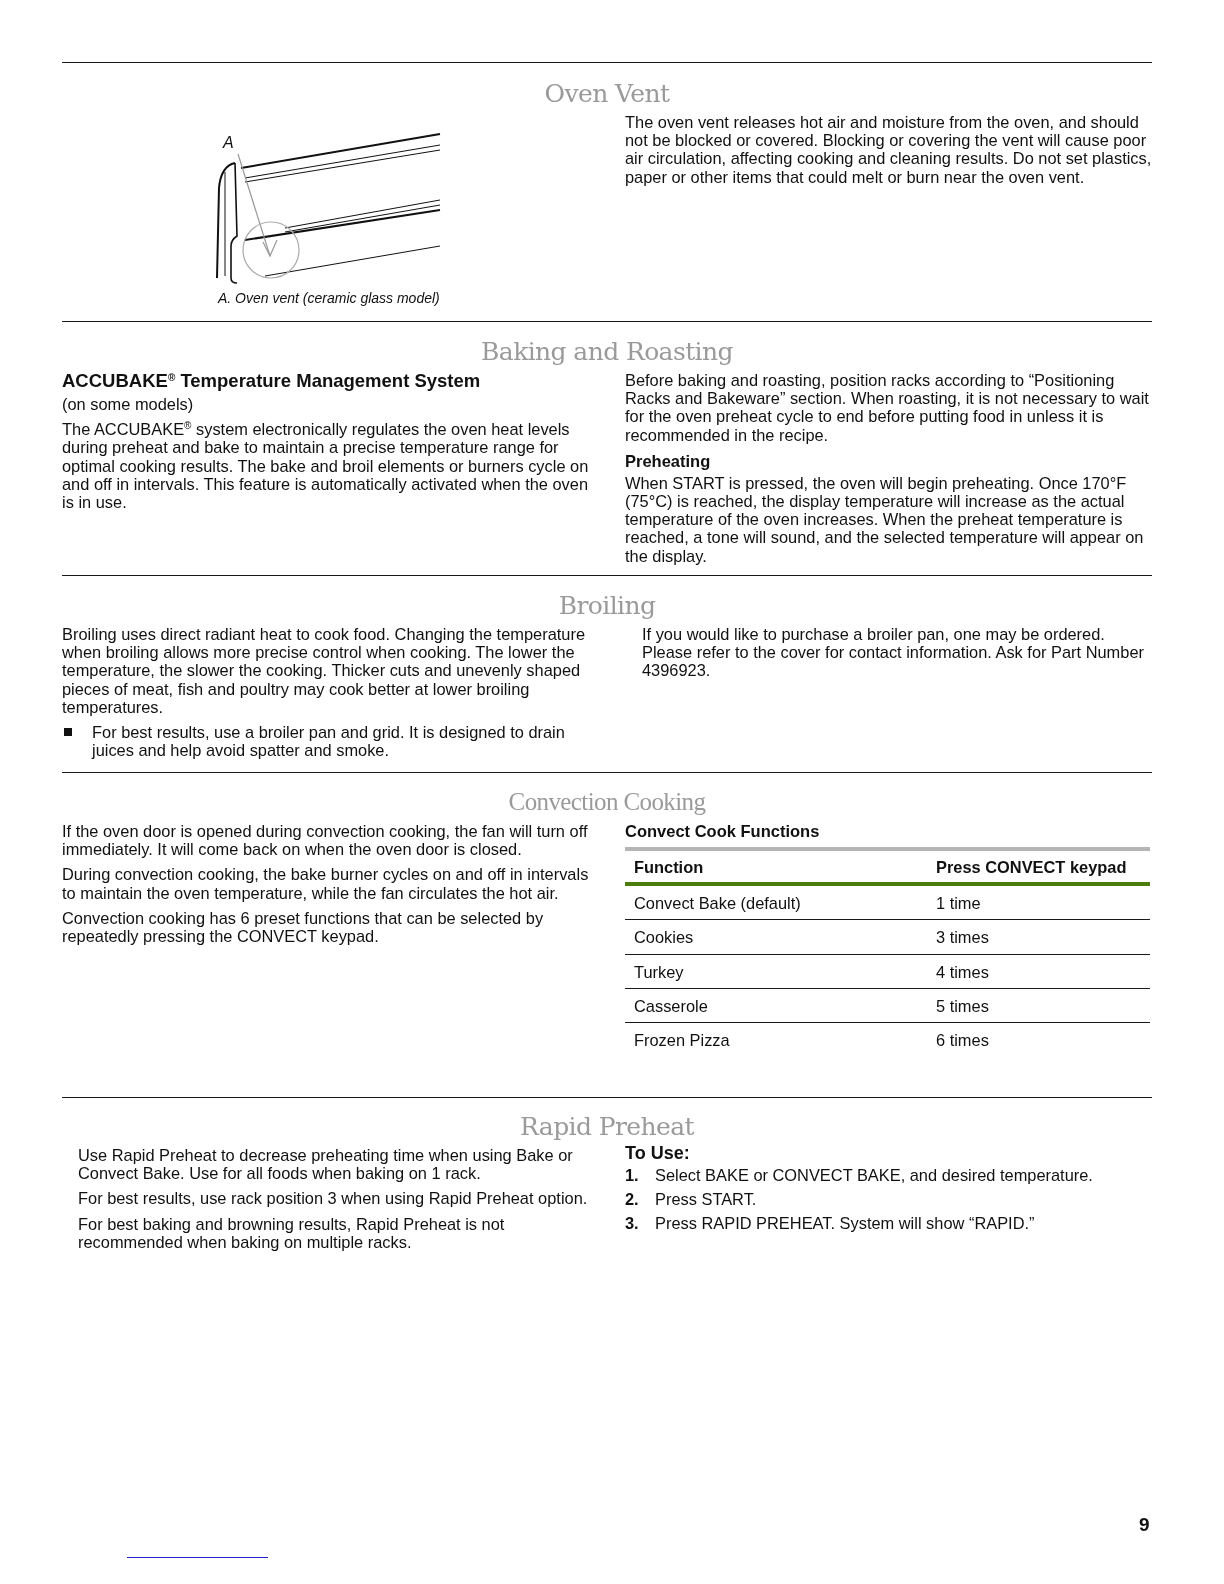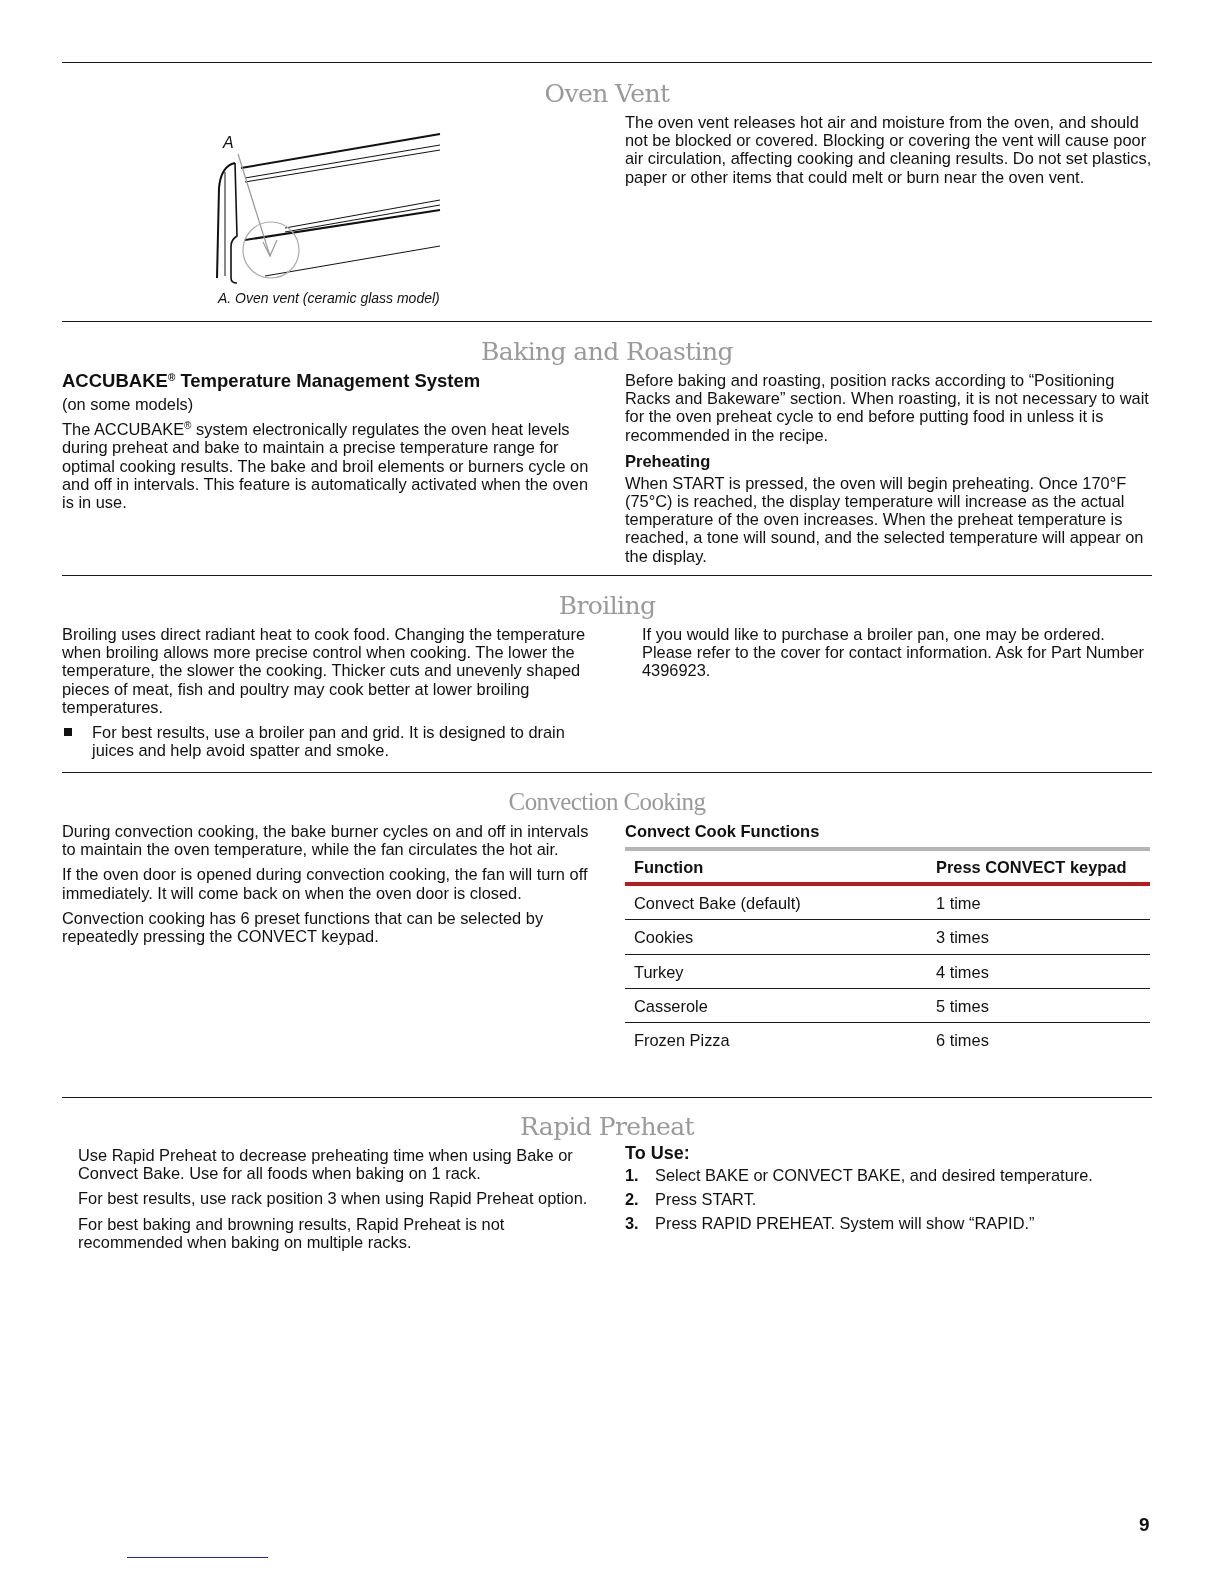--- a/index.html
+++ b/index.html
@@ -19,21 +19,21 @@
   .col h4 { margin: 0 0 3px 0; font-size: 16.5px; font-weight: bold; line-height: 20px; }
   sup.reg { font-size: 10px; vertical-align: 6px; line-height: 0; }
   .bullet { position: relative; padding-left: 30px; }
   .bullet .sq { position: absolute; left: 2px; top: 5px; width: 8px; height: 8px; background: #111; }
   .indent { padding-left: 28px; }
   .steps { margin: 0 0 6px 0; padding: 0; list-style: none; }
   .steps li { display: flex; margin-bottom: 6px; }
   .steps li .num { width: 30px; font-weight: bold; flex: none; }
   table.ctable { border-collapse: collapse; width: 525px; font-size: 16.4px; margin-top: 6px; }
   table.ctable th, table.ctable td { text-align: left; padding: 8px 0 7px 9px; }
-  table.ctable th { font-weight: bold; border-top: 4px solid #b5b5b5; border-bottom: 4px solid #b91c1c; padding: 7px 0 6px 9px; }
+  table.ctable th { font-weight: bold; border-top: 4px solid #b5b5b5; border-bottom: 4px solid #4d7c0f; padding: 7px 0 6px 9px; }
   table.ctable td { border-bottom: 1.6px solid #1a1a1a; }
   table.ctable tr:last-child td { border-bottom: none; }
   table.ctable .c1 { width: 293px; }
   .caption { position: absolute; left: 218px; top: 290px; font-size: 14px; font-style: italic; }
   .page-num { position: absolute; left: 1139px; top: 1514px; font-size: 19px; font-weight: bold; }
   .blue-line { position: absolute; left: 127px; top: 1557px; width: 141px; height: 0; border-top: 1.5px solid #2222cc; }
 </style>
 </head>
 <body>
 
@@ -93,22 +93,22 @@
 </div>
 
 <div class="col" style="left:614px;top:625px;width:530px;">
   <p class="indent" style="margin-bottom:9px;">If you would like to purchase a broiler pan, one may be ordered. Please refer to the cover for contact information. Ask for Part Number 4396923.</p>
 </div>
 
 <div class="rule" style="top:772px;"></div>
 <div class="sec-title" style="top:787px;font-family:Liberation Serif, serif;">Convection Cooking</div>
 
 <div class="col" style="left:62px;top:822px;width:535px;">
+  <p>If the oven door is opened during convection cooking, the fan will turn off immediately. It will come back on when the oven door is closed.</p>
   <p>During convection cooking, the bake burner cycles on and off in intervals to maintain the oven temperature, while the fan circulates the hot air.</p>
-  <p>If the oven door is opened during convection cooking, the fan will turn off immediately. It will come back on when the oven door is closed.</p>
   <p>Convection cooking has 6 preset functions that can be selected by repeatedly pressing the CONVECT keypad.</p>
 </div>
 
 <div class="col" style="left:625px;top:821px;width:530px;">
   <h4 style="font-size:16.5px;">Convect Cook Functions</h4>
   <table class="ctable">
     <thead>
       <tr>
         <th class="c1">Function</th>
         <th>Press CONVECT keypad</th>

